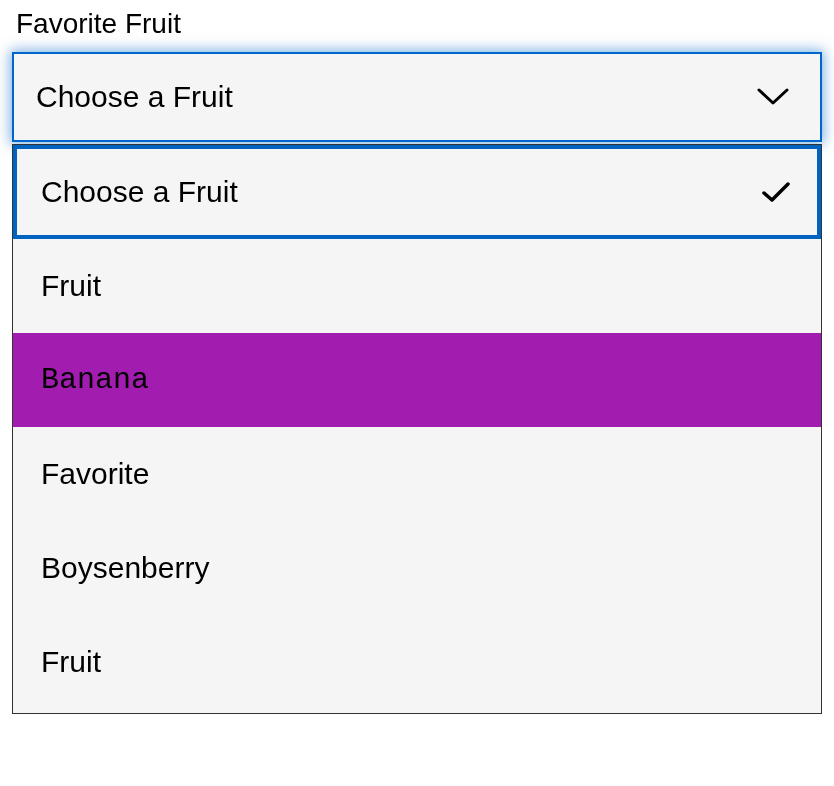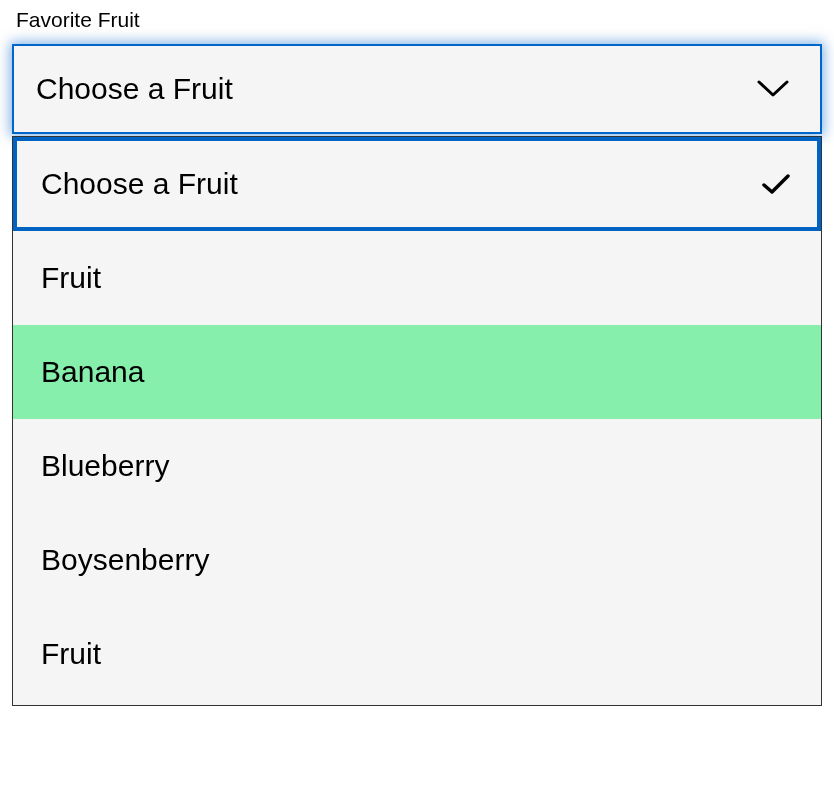--- a/index.html
+++ b/index.html
@@ -8,21 +8,21 @@
       padding: 0;
     }
     body {
       font-family: -apple-system, BlinkMacSystemFont, "Segoe UI", Arial, sans-serif;
       background: #ffffff;
       padding: 8px 12px;
       width: 834px;
       height: 786px;
     }
     .field-label {
-      font-size: 21px;
+      font-size: 28px;
       font-weight: 400;
       color: #000;
       margin-bottom: 12px;
       padding-left: 4px;
     }
     .select-wrapper {
       position: relative;
     }
     .select-trigger {
       width: 100%;
@@ -66,21 +66,22 @@
       font-size: 30px;
       color: #000;
       cursor: pointer;
       background: #f5f5f5;
     }
     .dropdown-option.selected {
       border: 4px solid #0063c1;
       padding: 0 26px 0 24px;
     }
     .dropdown-option.hovered {
-      background: #86efac;
+      background: #a21caf;
+      font-family: Liberation Mono, monospace;
     }
     .check-icon {
       width: 30px;
       height: 24px;
       display: flex;
       align-items: center;
       justify-content: center;
     }
     .dropdown-list::-webkit-scrollbar {
       width: 14px;
@@ -119,21 +120,21 @@
           </svg>
         </span>
       </div>
       <div class="dropdown-option">
         <span>Fruit</span>
       </div>
       <div class="dropdown-option hovered">
         <span>Banana</span>
       </div>
       <div class="dropdown-option">
-        <span>Blueberry</span>
+        <span>Favorite</span>
       </div>
       <div class="dropdown-option">
         <span>Boysenberry</span>
       </div>
       <div class="dropdown-option">
         <span>Fruit</span>
       </div>
       <div class="dropdown-option"></div>
     </div>
 </div>

